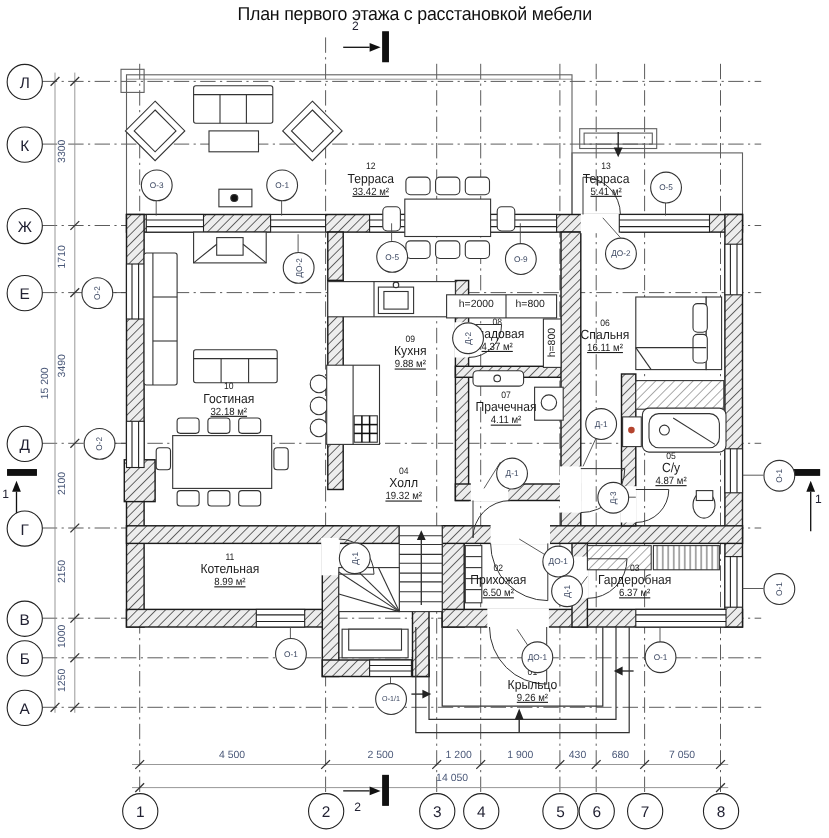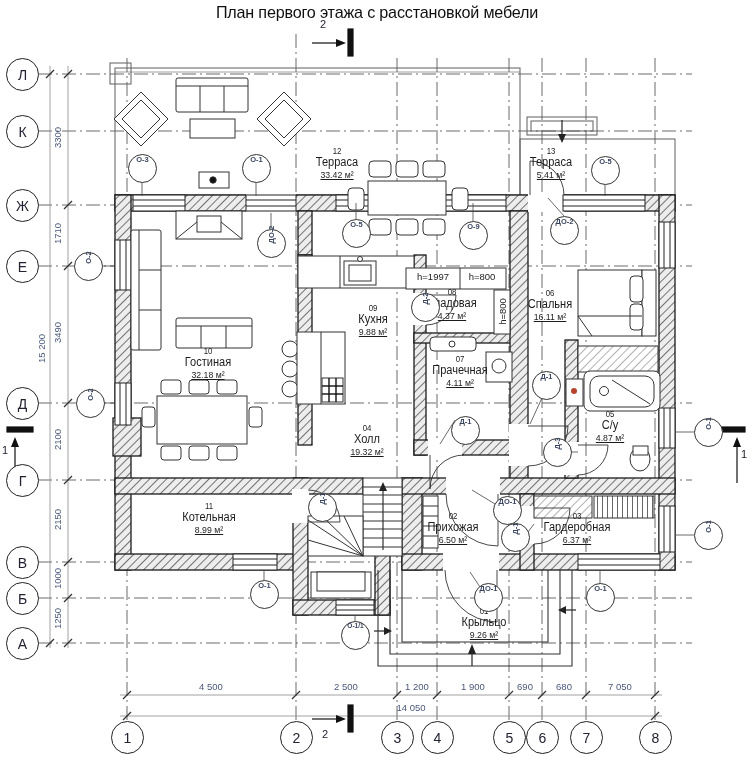--- a/index.html
+++ b/index.html
@@ -6,22 +6,22 @@
   .stage{position:relative;width:754px;height:762px;background:#fff;overflow:hidden;
          font-family:"Liberation Sans",sans-serif;}
   svg.lin{position:absolute;left:0;top:0;z-index:1;}
   .txt{position:absolute;z-index:2;color:#1c1c1c;}
   .title{left:0;top:3px;width:754px;text-align:center;font-size:17px;color:#101010;
          transform:scaleX(.95);letter-spacing:-.2px;}
   .ax{position:absolute;width:31px;height:31px;border:1.5px solid #222;border-radius:50%;
       background:#fff;display:flex;align-items:center;justify-content:center;
       font-size:14px;color:#223;z-index:3;}
   .co{position:absolute;width:27px;height:27px;border:1.2px solid #333;border-radius:50%;
-      background:#fff;display:flex;align-items:flex-start;justify-content:center;
-      font-size:7.5px;color:#3a4660;z-index:4;font-weight:bold;}
+      background:#fff;display:flex;align-items:center;justify-content:center;
+      font-size:7.5px;color:#3a4660;z-index:4;}
   .co span{display:block;white-space:nowrap;}
   .co.rot span{transform:rotate(-90deg);}
   .room{position:absolute;text-align:center;width:110px;transform:scaleX(.92);z-index:2;}
   .rnum{font-size:8.5px;line-height:1.2;color:#1c1c1c;}
   .rname{font-size:12px;line-height:1.1;color:#1c1c1c;}
   .rarea{font-size:9.5px;line-height:1.35;text-decoration:underline;color:#1c1c1c;}
   .dim{position:absolute;font-size:9.5px;color:#4a5878;text-align:center;
        white-space:nowrap;z-index:2;}
   .rotd{transform:rotate(-90deg);}
   .hlab{position:absolute;font-size:9.5px;color:#222;text-align:center;z-index:2;}
@@ -459,21 +459,21 @@
 <div class="dim rotd" style="left:35px;top:434px;width:44px">2100</div>
 <div class="dim rotd" style="left:35px;top:514px;width:44px">2150</div>
 <div class="dim rotd" style="left:35px;top:573px;width:44px">1000</div>
 <div class="dim rotd" style="left:35px;top:613px;width:44px">1250</div>
 <div class="dim rotd" style="left:16px;top:343px;width:50px">15 200</div>
 
 <div class="dim" style="left:181px;top:681px;width:60px">4 500</div>
 <div class="dim" style="left:316px;top:681px;width:60px">2 500</div>
 <div class="dim" style="left:387px;top:681px;width:60px">1 200</div>
 <div class="dim" style="left:443px;top:681px;width:60px">1 900</div>
-<div class="dim" style="left:495px;top:681px;width:60px">690</div>
+<div class="dim" style="left:495px;top:681px;width:60px">430</div>
 <div class="dim" style="left:534px;top:681px;width:60px">680</div>
 <div class="dim" style="left:590px;top:681px;width:60px">7 050</div>
 <div class="dim" style="left:381px;top:702px;width:60px">14 050</div>
 
 <div class="room" style="left:282px;top:146px">
   <div class="rnum">12</div>
       <div class="rname">Терраса</div>
       <div class="rarea">33.42 м²</div>
     </div>
 <div class="room" style="left:496px;top:146px">
@@ -530,21 +530,21 @@
   <div class="rnum">03</div>
       <div class="rname">Гардеробная</div>
       <div class="rarea">6.37 м²</div>
     </div>
 <div class="room" style="left:429px;top:606px">
   <div class="rnum">01</div>
       <div class="rname">Крыльцо</div>
       <div class="rarea">9.26 м²</div>
     </div>
 
-<div class="hlab" style="left:410px;top:271px;width:46px">h=1997</div>
+<div class="hlab" style="left:410px;top:271px;width:46px">h=2000</div>
 <div class="hlab" style="left:462px;top:271px;width:40px">h=800</div>
 <div class="hlab rotd" style="left:484px;top:306px;width:36px">h=800</div>
 
 <div class="co" style="left:128px;top:154px">
       <span>О-3</span>
     </div>
 <div class="co" style="left:242px;top:154px">
       <span>О-1</span>
     </div>
 <div class="co rot" style="left:74px;top:252px">

